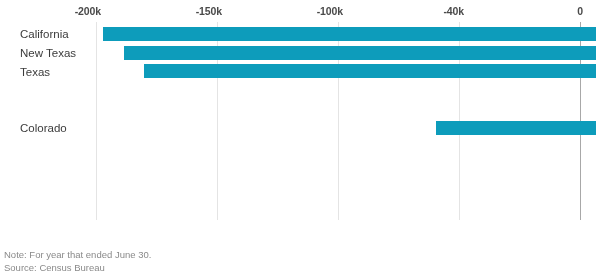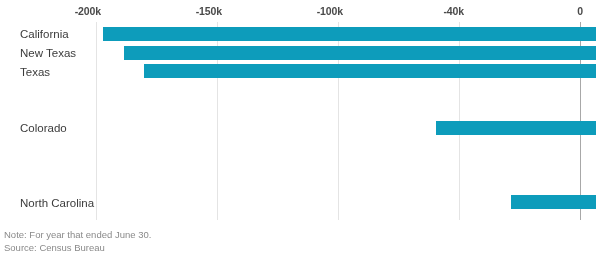--- a/index.html
+++ b/index.html
@@ -82,21 +82,21 @@
     position: absolute;
     top: 2px;
     height: 14px;
     background: #0d9cbb;
   }
 
   
   #footnotes {
     position: absolute;
     left: 4px;
-    top: 228px;
+    top: 248px;
     font-size: 9.5px;
     color: #8a8a8a;
     line-height: 13px;
   }
   #footnotes div { white-space: nowrap; }
 </style>
 </head>
 <body>
 
 <div id="chart-figure">
@@ -124,24 +124,20 @@
       <span class="bar" style="left:108px;width:472px"></span>
     </div>
     <div class="bar-row" style="top:62.4px">
       <span class="row-label">Texas</span>
       <span class="bar" style="left:128px;width:452px"></span>
     </div>
     <div class="bar-row" style="top:118.5px">
       <span class="row-label">Colorado</span>
       <span class="bar" style="left:420px;width:160px"></span>
     </div>
-    <div class="bar-row" style="top:193.3px">
-      <span class="row-label">North Carolina</span>
-      <span class="bar" style="left:495px;width:85px"></span>
-    </div>
 
   </div>
 
   <div id="footnotes">
     <div>Note: For year that ended June 30.</div>
     <div>Source: Census Bureau</div>
   </div>
 
 </div>
 

